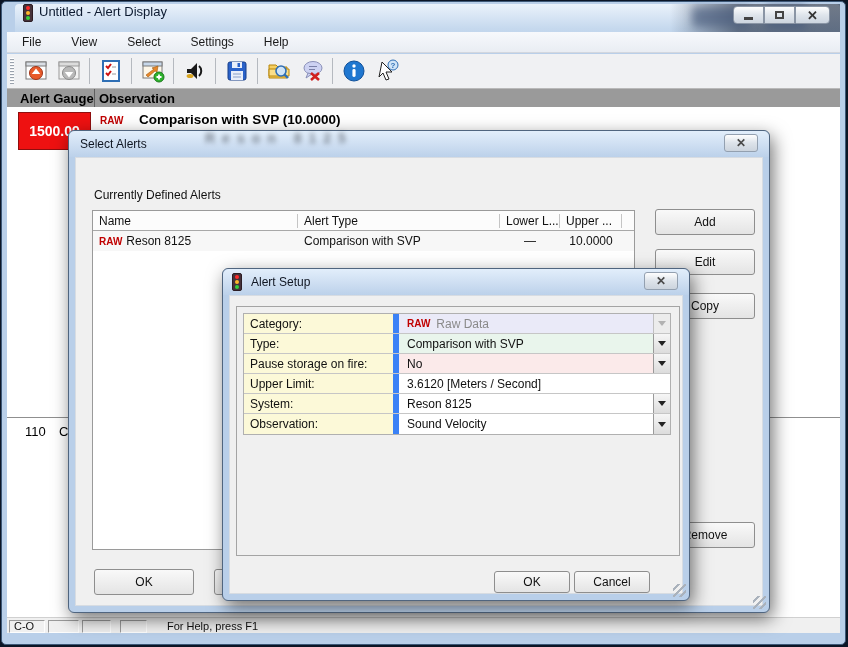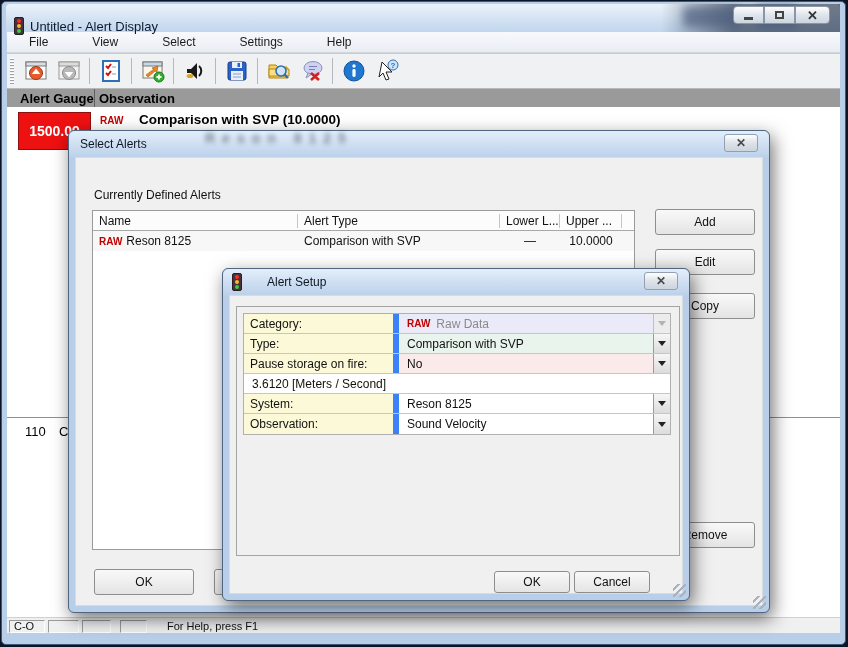--- a/index.html
+++ b/index.html
@@ -3,23 +3,23 @@
 <meta charset="utf-8">
 <style>
   html,body{margin:0;padding:0;}
   body{width:848px;height:647px;position:relative;overflow:hidden;
        font-family:"Liberation Sans", sans-serif; background:#0b1526;}
   *{box-sizing:border-box;}
 
   
   .aero-frame{position:absolute;left:1px;top:1px;right:2px;bottom:2px;
     background:#b9cfe9;border:1px solid #3d5877;border-radius:5px;}
-  .titlebar{position:absolute;left:4px;top:2px;right:5px;height:44px;
+  .titlebar{position:absolute;left:13px;top:2px;right:5px;height:44px;
     background:linear-gradient(#eaf2fb,#c6d9ee 55%,#b3cbe6);
-    border-radius:4px 4px 0 0;display:flex;align-items:center;}
+    border-radius:4px 4px 0 0;display:flex;}
   .titlebar-shade{position:absolute;top:0;left:655px;right:0;height:28px;
     background:linear-gradient(to right,rgba(20,32,58,0),rgba(14,24,44,.55) 40%);}
   .blur-blob{position:absolute;filter:blur(4px);background:rgba(70,90,125,.65);border-radius:4px;}
   .blob1{left:22px;top:3px;width:58px;height:20px;}
   .blob2{left:96px;top:1px;width:40px;height:24px;}
   .app-title{font-size:13px;color:#0c1a30;margin-left:6px;position:relative;z-index:3;}
   .caption-group{position:absolute;right:10px;top:2px;display:flex;z-index:4;}
   .cap-btn{width:31px;height:18px;background:linear-gradient(#fdfdfd,#dfe5ec 50%,#cdd5df);
     border:1px solid #8a95a5;display:flex;align-items:center;justify-content:center;
     color:#333;font-size:11px;font-weight:bold;cursor:default;}
@@ -33,21 +33,21 @@
   .traffic{width:10px;height:18px;background:#46323a;border:1px solid #2c1d24;border-radius:2px;
     display:flex;flex-direction:column;align-items:center;justify-content:center;gap:1px;flex:0 0 auto;}
   .traffic i{width:4px;height:4px;border-radius:50%;display:block;}
   .tl-r{background:#ff2a2a;} .tl-y{background:#ffb82a;} .tl-g{background:#35d13a;}
   .titlebar .traffic{margin-left:8px;position:relative;z-index:3;}
 
   
   .menubar{position:absolute;left:5px;top:30px;right:5px;height:21px;
     background:linear-gradient(#f7f9fc,#e9edf3);border-bottom:1px solid #d3d7de;
     display:flex;align-items:center;font-size:12px;color:#1a1a1a;}
-  .menu-item{padding:2px 22px;}
+  .menu-item{padding:2px 15px;}
   .toolbar{position:absolute;left:5px;top:52px;right:5px;height:35px;
     background:#f0f1f3;border-bottom:1px solid #b9b9b9;display:flex;align-items:center;}
   .gripper{width:4px;height:26px;margin:0 5px 0 3px;
     background:repeating-linear-gradient(#fff 0 1px,#9aa2ad 1px 2px,transparent 2px 3px);}
   .tb{width:31px;height:30px;border:none;background:transparent;display:flex;
     align-items:center;justify-content:center;padding:0;margin:0 1px;}
   .tbsep{width:1px;height:26px;background:#b5b9bf;margin:0 4px;}
 
   
   .list-header{position:absolute;left:5px;top:87px;right:5px;height:18px;background:#9a9a9a;
@@ -106,21 +106,21 @@
   .sa-td{padding-left:6px;overflow:hidden;white-space:nowrap;display:flex;align-items:center;}
   .sa-tag{font-size:10px;font-weight:bold;color:#c00000;margin-right:4px;}
   .td-center{justify-content:center;padding-left:0;}
   .sa-btn{left:579px;width:100px;height:26px;}
   #btn-add{top:51px;} #btn-edit{top:91px;} #btn-copy{top:135px;} #btn-remove{top:364px;}
   #btn-sa-ok{left:18px;top:411px;width:100px;height:26px;}
   #btn-sa-cancel{left:138px;top:411px;width:100px;height:26px;}
 
   
   #alert-setup{left:222px;top:268px;width:468px;height:333px;z-index:20;}
-  #alert-setup .dlg-title{margin-left:25px;}
+  #alert-setup .dlg-title{margin-left:9px;}
   .as-panel{position:absolute;left:6px;top:10px;width:444px;height:250px;background:#f0f0f0;
     border:1px solid #a4a4a4;}
   .as-table{position:absolute;left:6px;top:6px;right:8px;border:1px solid #b0b0b0;background:#fff;
     font-size:12px;color:#111;}
   .as-row{display:flex;height:20px;border-bottom:1px solid #c6c6c6;}
   .as-row:last-child{border-bottom:none;}
   .as-lbl{width:155px;background:#fcf9d8;border-right:6px solid #3b82f6;display:flex;
     align-items:center;padding-left:6px;}
   .as-val{flex:1;display:flex;align-items:center;padding-left:8px;overflow:hidden;white-space:nowrap;}
   .as-tag{font-size:10px;font-weight:bold;color:#c00000;margin-right:6px;}
@@ -365,20 +365,21 @@
 
         <div class="as-row">
           <span class="as-lbl">Pause storage on fire:</span>
           <span class="as-val v-pause">No</span>
           <span class="dd">
               <span class="dd-arrow"></span>
             </span>
         </div>
 
         <div class="as-row">
+          <span class="as-lbl">Upper Limit:</span>
           <span class="as-val v-plain">3.6120 [Meters / Second]</span>
         </div>
 
         <div class="as-row">
           <span class="as-lbl">System:</span>
           <span class="as-val v-plain">Reson 8125</span>
           <span class="dd">
               <span class="dd-arrow"></span>
             </span>
         </div>

